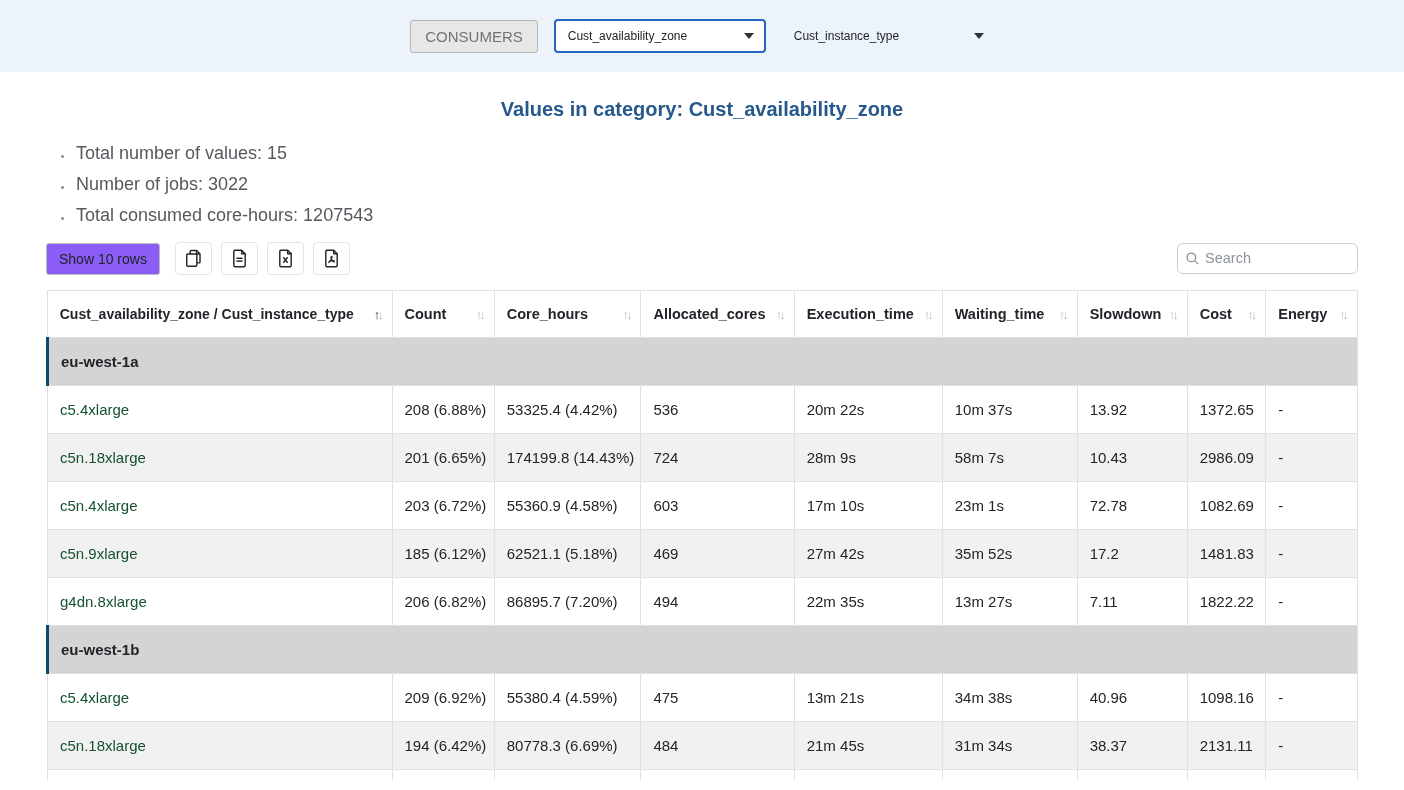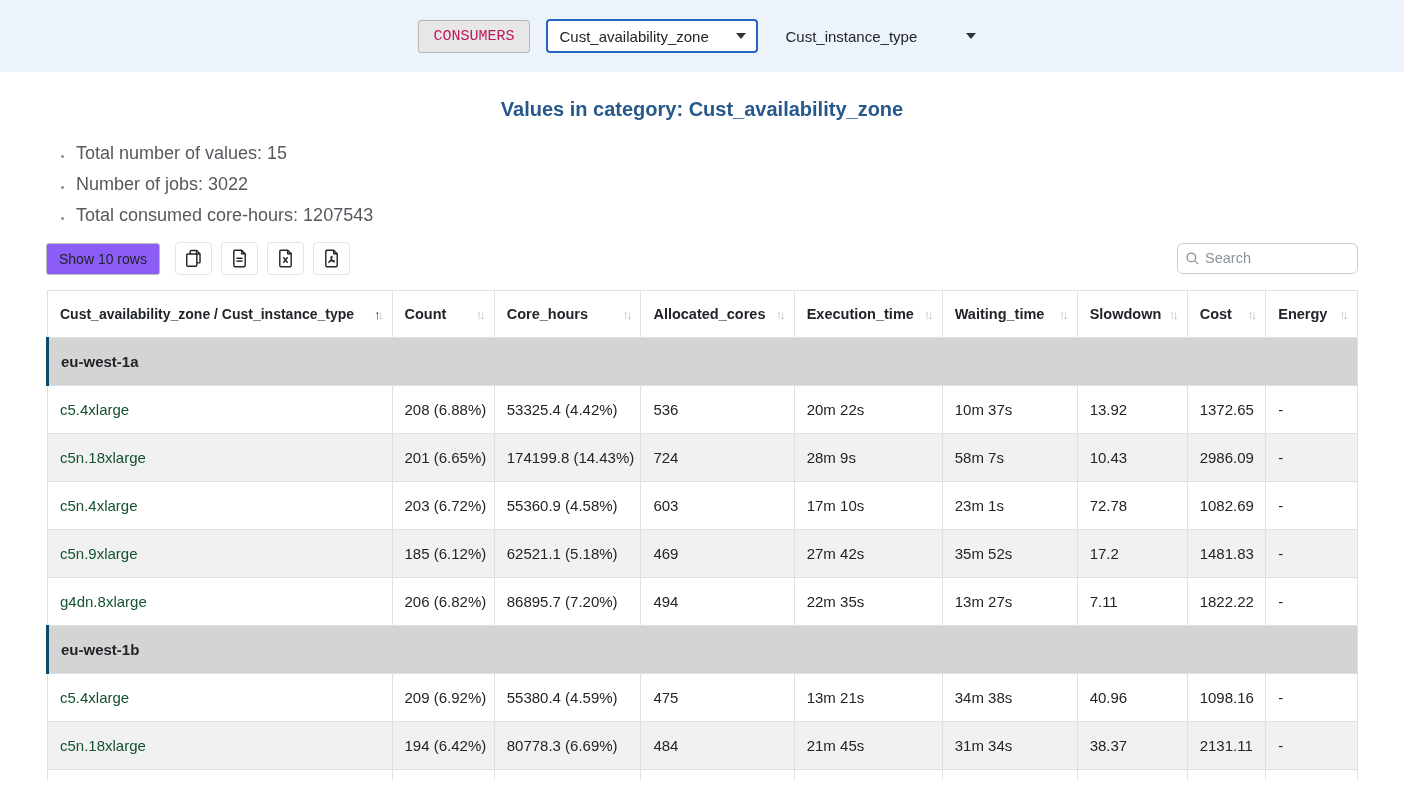--- a/index.html
+++ b/index.html
@@ -9,27 +9,27 @@
     font-family: "Liberation Sans", "DejaVu Sans", sans-serif;
     color: #212529;
   }
   
   .topbar {
     height: 72px; background: #edf3fb;
     display: flex; align-items: center; justify-content: center; gap: 16px;
   }
   .consumers-btn {
     background: #e7e7e7; border: 1px solid #b4b4b4; border-radius: 3px;
-    font-size: 15px; color: #be185d; padding: 7px 14px; cursor: pointer;
-    font-family: Liberation Mono, monospace;
+    font-size: 15px; color: #737373; padding: 7px 14px; cursor: pointer;
+    font-family: Liberation Sans, sans-serif;
   }
   .select-box {
     display: flex; align-items: center; justify-content: space-between;
     width: 212px; height: 34px; padding: 0 10px 0 12px;
-    font-size: 15px; color: #212529; cursor: pointer; border-radius: 4px;
+    font-size: 12px; color: #212529; cursor: pointer; border-radius: 4px;
   }
   .select-box.focused { background: #ffffff; border: 2px solid #2765c5; }
   .select-box.plain { background: transparent; border: none; }
   .caret {
     width: 0; height: 0; border-left: 5px solid transparent;
     border-right: 5px solid transparent; border-top: 6px solid #30343a;
   }
   
   .content { padding: 0 46px 0 46px; }
   .page-title {
@@ -75,21 +75,21 @@
     overflow: hidden; white-space: nowrap;
   }
   .grid thead th {
     font-weight: 700; color: #212529; background: #ffffff; font-size: 14.5px;
     padding: 15px 8px 15px 12px;
   }
   .grid thead th .th-inner {
     display: flex; align-items: center; justify-content: space-between; 
   }
   .grid thead th.first-col { font-size: 14px; }
-  .grid thead th.first-col .th-inner { justify-content: space-between; gap: 20px; }
+  .grid thead th.first-col .th-inner { justify-content: center; gap: 20px; }
   .sort { font-size: 13px; letter-spacing: -3px; color: #b9bfc5; flex: none; padding-right: 3px; }
   .sort .arrow-up, .sort .arrow-down { font-style: normal; }
   .sort.active-asc .arrow-up { color: #212529; }
   .group-row td {
     background: #d4d4d4; font-weight: 700; border-left: 3px solid #0c4a6e;
     border-right: 1px solid #dee2e6;
   }
   .data-row td { background: #ffffff; }
   .data-row.stripe td { background: #f1f1f1; }
   .data-row td a { color: #14532d; text-decoration: none; cursor: pointer; }

